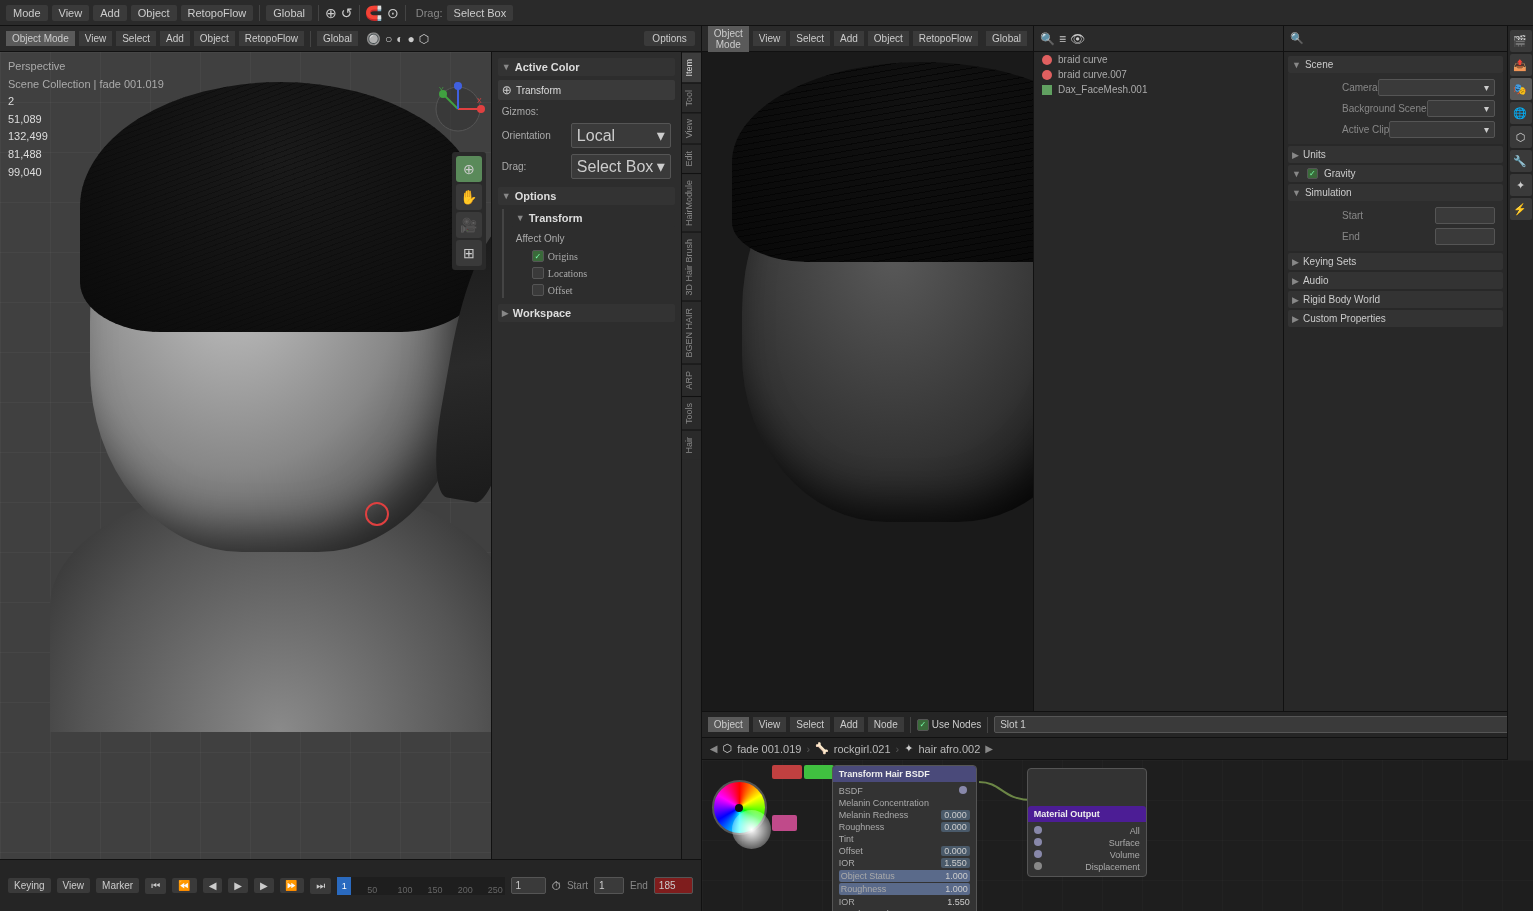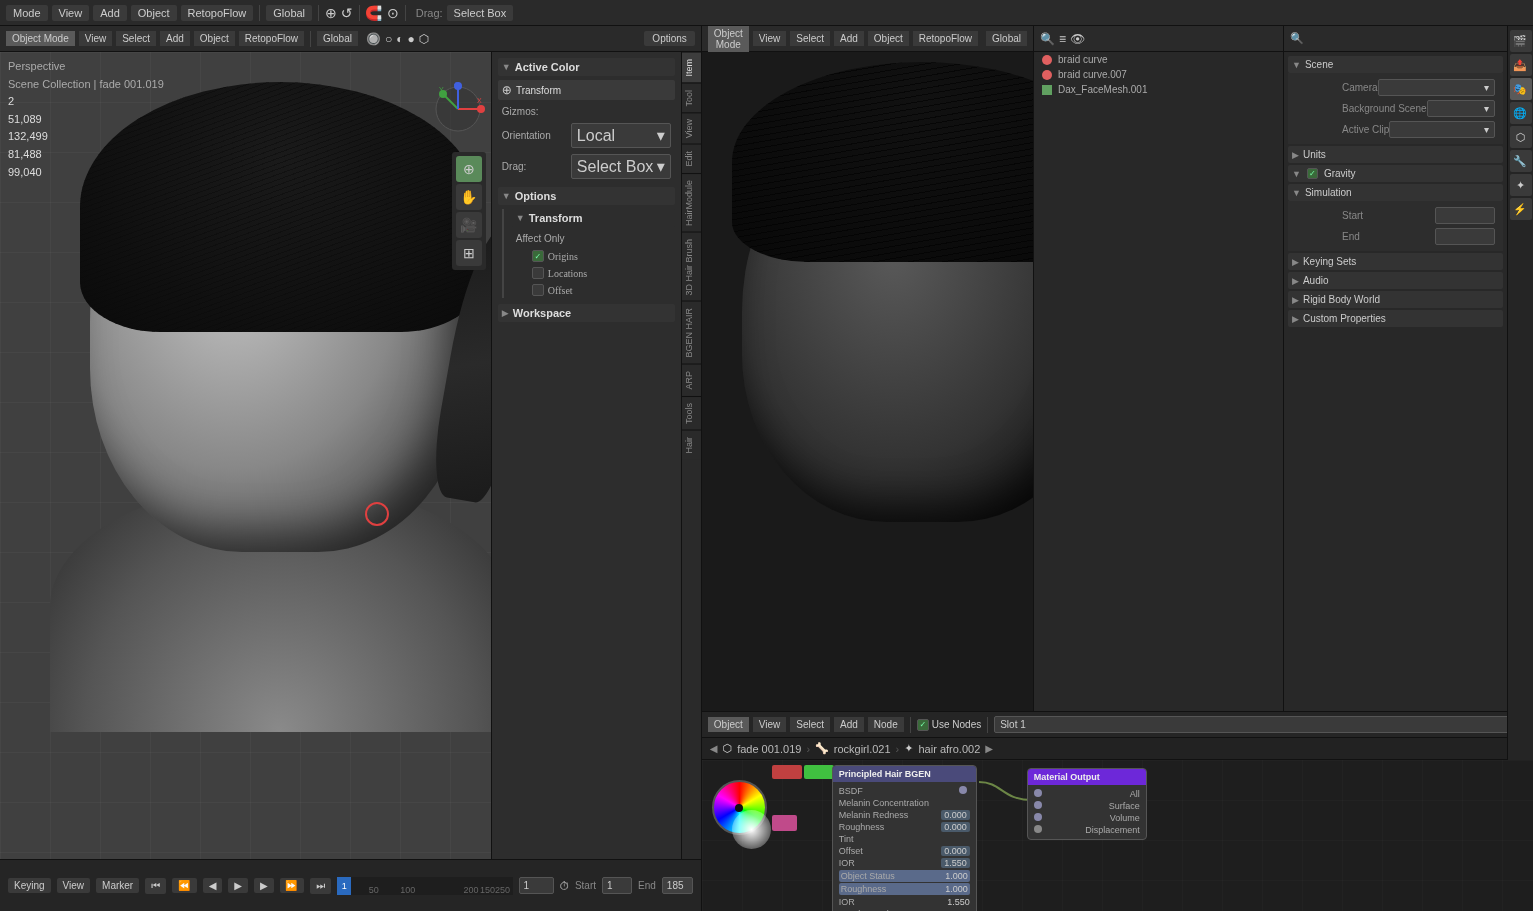--- a/index.html
+++ b/index.html
@@ -410,21 +410,21 @@
       min-width: 120px;
     }
     .node-title {
       background: #4a4a7a;
       padding: 3px 6px;
       font-size: 9px;
       color: #eee;
       border-radius: 3px 3px 0 0;
       font-weight: bold;
     }
-    .node-title.output { background: #6d28d9; }
+    .node-title.output { background: #4c1d95; margin-top: 37px; }
     .node-props {
       padding: 3px 6px;
       font-size: 9px;
     }
     .node-prop { padding: 1px 0; color: #aaa; display: flex; justify-content: space-between; gap: 10px; }
     .np-val { color: #ccc; }
     .node-socket {
       width: 8px; height: 8px; border-radius: 50%;
       background: #5a5; display: inline-block; margin-right: 3px;
     }
@@ -735,34 +735,34 @@
       <button class="bb-btn">◀</button>
       <button class="bb-btn">▶</button>
       <button class="bb-btn">▶</button>
       <button class="bb-btn">⏩</button>
       <button class="bb-btn">⏭</button>
 
       <div class="timeline-numbers">
         <div class="frame-blue-highlight" style="left:0; width:2px;"></div>
         <span class="tl-mark" style="left:18%;">50</span>
         <span class="tl-mark" style="left:36%;">100</span>
-        <span class="tl-mark" style="left:54%;margin-left:48px;">150</span>
+        <span class="tl-mark" style="left:54%;">150</span>
         <span class="tl-mark" style="left:72%;">200</span>
         <span class="tl-mark" style="left:90%;">250</span>
         <div class="tl-cursor-marker" style="left:0;"></div>
 
         <div style="position:absolute; left:0; top:0; bottom:0; width:14px; background:#2a6abf; display:flex; align-items:center; justify-content:center; font-size:9px; color:white;">1</div>
       </div>
 
       <input type="text" value="1" style="width: 35px; background: rgb(58, 58, 58); border: 1px solid rgb(85, 85, 85); color: rgb(204, 204, 204); font-size: 10px; padding: 2px 4px; border-radius: 2px;">
       <span style="font-size:12px;">⏱</span>
       <span style="font-size:10px; color:#888;">Start</span>
       <input type="text" value="1" style="width: 30px; background: rgb(58, 58, 58); border: 1px solid rgb(85, 85, 85); color: rgb(204, 204, 204); font-size: 10px; padding: 2px 4px; border-radius: 2px;">
       <span style="font-size:10px; color:#888;">End</span>
-      <input type="text" value="185" style="width: 31px; background: #404040; border: 1px solid rgb(85, 85, 85); color: rgb(204, 204, 204); font-size: 10px; padding: 2px 4px; border-radius: 2px;">
+      <input type="text" value="185" style="width: 39px; background: #7f1d1d; border: 1px solid rgb(85, 85, 85); color: rgb(204, 204, 204); font-size: 10px; padding: 2px 4px; border-radius: 2px;">
     </div>
   </div>
 
   <div class="right-area">
     <div class="right-top">
 
       <div class="viewport-right">
         <div class="vp-right-header">
           <button class="vh-btn active">Object Mode</button>
           <button class="vh-btn">View</button>
@@ -964,21 +964,21 @@
         </div>
 
         <div class="channel-strips">
           <div class="ch-strip ch-r"></div>
           <div class="ch-strip ch-g"></div>
         </div>
 
         <div style="position:absolute; top:55px; left:70px; width:25px; height:16px; background:#c04a8a; border-radius:2px; cursor:pointer;"></div>
 
         <div class="node-box" style="left:130px; top:5px; width:145px;">
-          <div class="node-title">Principled Hair BGEN</div>
+          <div class="node-title">Transform Hair BSDF</div>
           <div class="node-props">
             <div class="node-prop">
               <span>BSDF</span>
               <span class="node-socket ns-purple"></span>
             </div>
             <div class="node-prop">
               <span>Melanin Concentration</span>
             </div>
             <div class="node-prop">
               <span>Melanin Redness</span>

